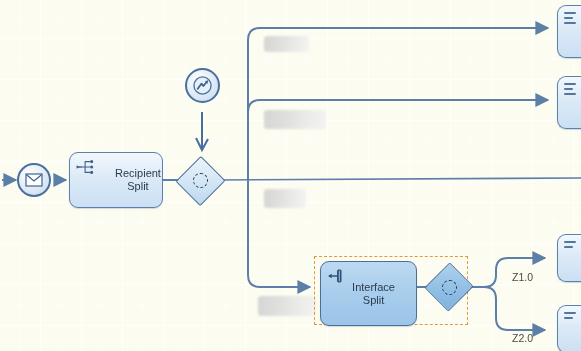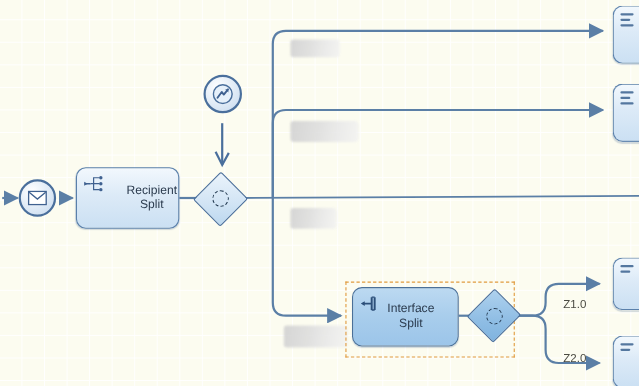--- a/index.html
+++ b/index.html
@@ -169,21 +169,21 @@
       <path d="M 5 13.5 L 9 8 L 11 10.5 L 15 5.5" fill="none" stroke="#3f6190" stroke-width="1.8" stroke-linecap="round" stroke-linejoin="round"></path>
       <path d="M 15.4 5.2 L 15.4 8.4 L 12.4 5.6 z" fill="#3f6190"></path>
     </svg>
   </div>
 
   <div class="gw-wrap" style="left:183px;top:163px;width:35px;height:35px;">
     <div class="gateway"></div>
     <div class="gw-inner"></div>
   </div>
 
-  <div class="node task selected" style="left:320px;top:261px;width:97px;height:54px;">
+  <div class="node task selected" style="left:320px;top:261px;width:97px;height:65px;">
     <svg class="task-icon" viewBox="0 0 22 20">
       <path d="M 3 10 L 12 10" stroke="#2c4f79" stroke-width="1.6" fill="none"></path>
       <path d="M 1 10 L 5 7.6 L 5 12.4 z" fill="#2c4f79"></path>
       <path d="M 12 3.5 L 12 16.5" stroke="#2c4f79" stroke-width="2" fill="none"></path>
       <path d="M 15 3.5 L 15 16.5" stroke="#2c4f79" stroke-width="2" fill="none"></path>
       <path d="M 12 3.5 L 15 3.5 M 12 16.5 L 15 16.5" stroke="#2c4f79" stroke-width="1.4" fill="none"></path>
     </svg>
     <div class="label">
       <div>Interface</div>
       <div>Split</div>
@@ -219,15 +219,15 @@
   </div>
 
   <div class="node task clipped" style="left:557px;top:234px;width:28px;height:48px;">
     <div class="clip-lines">
       <i style="width:12px"></i>
         <i style="width:9px"></i>
     </div>
   </div>
 
   <div class="edge-label" style="left:512px;top:271px;">Z1.0</div>
-  <div class="edge-label" style="left:512px;top:320px;">Z2.0</div>
+  <div class="edge-label" style="left:512px;top:332px;">Z2.0</div>
 
 </div>
 
 </body></html>

